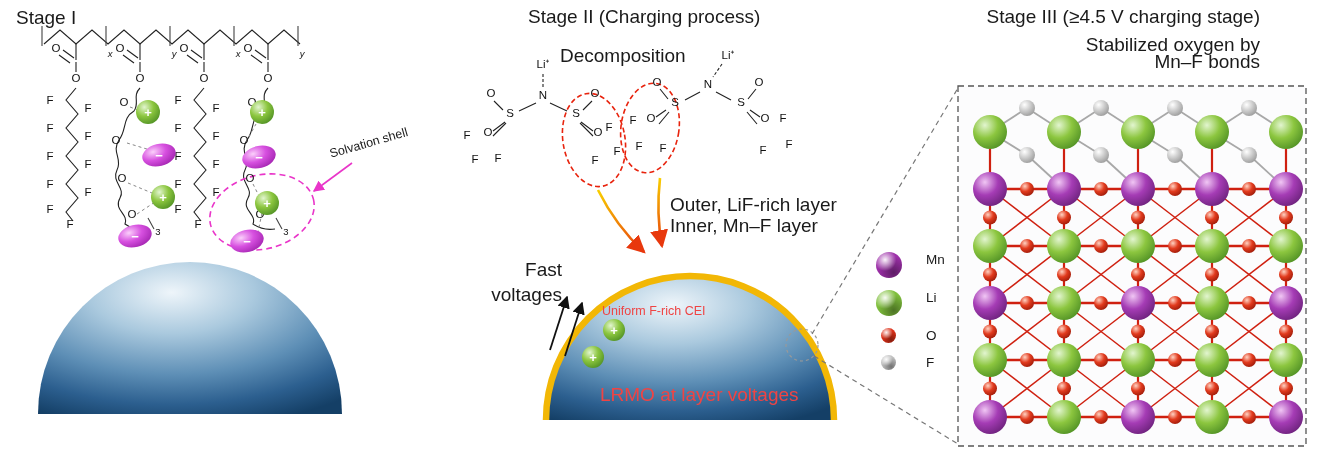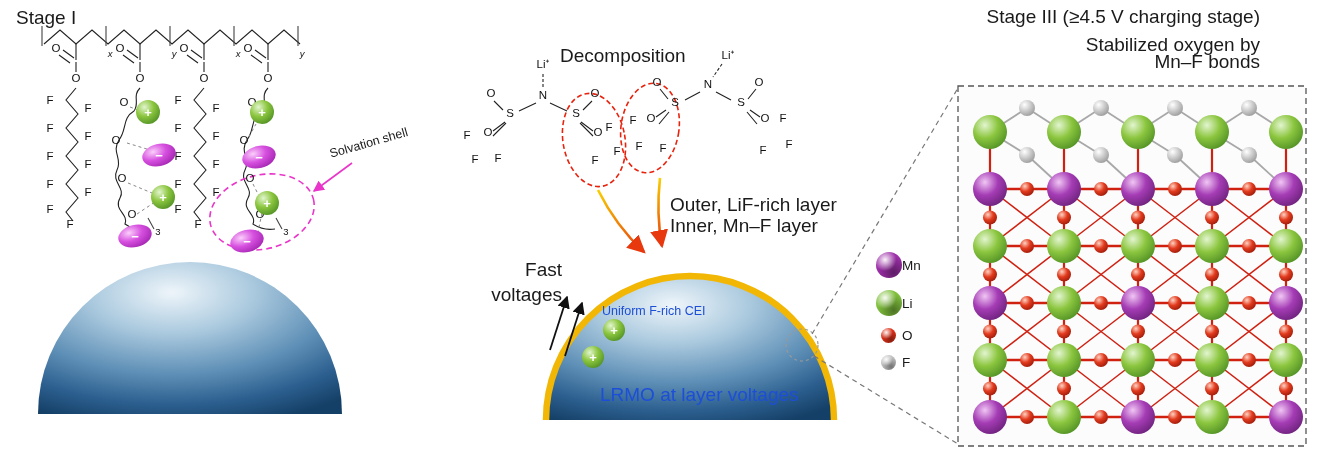--- a/index.html
+++ b/index.html
@@ -2,30 +2,30 @@
 <html><head>
 <meta charset="utf-8">
 <style>
   *{margin:0;padding:0;box-sizing:border-box}
   html,body{background:#fff}
   body{width:1321px;height:464px;font-family:"Liberation Sans",sans-serif;color:#1a1a1a;position:relative;overflow:hidden}
   #canvas{position:absolute;left:0;top:0;width:1321px;height:464px}
   #art{position:absolute;left:0;top:0}
   .lbl{position:absolute;font-size:19px;line-height:1.3;white-space:nowrap}
   .lbl.small{font-size:12.5px}
-  .white{color:#1d4ed8}
+  .white{color:#ef4444}
   .center{text-align:right}
   .wrap{white-space:normal}
   svg text{font-family:"Liberation Sans",sans-serif;fill:#111}
   text.atom{font-size:11.5px;text-anchor:middle}
   text.subscript{font-size:9.5px;font-style:italic;text-anchor:middle}
   text.sub3{font-size:9.5px;text-anchor:middle}
   text.ion{font-size:13px;font-weight:700;fill:#fff;text-anchor:middle}
   #legend{position:absolute;left:876px;top:252px;display:flex;flex-direction:column;gap:12px}
-  .legend-row{display:flex;align-items:center;gap:0}
+  .legend-row{display:flex;gap:24px}
   .legend-sphere{border-radius:50%;flex:0 0 auto}
   .legend-sphere.large{width:26px;height:26px}
   .legend-sphere.small{width:15px;height:15px;margin-left:5px;margin-right:6px}
   .legend-label{font-size:13.5px}
 </style>
 </head>
 <body>
 
 <div id="canvas">
 
@@ -360,20 +360,21 @@
           <circle cx="1175" cy="155" r="8" fill="url(#gradGray)"></circle>
           <circle cx="1249" cy="108" r="8" fill="url(#gradGray)"></circle>
           <circle cx="1249" cy="155" r="8" fill="url(#gradGray)"></circle>
         </g>
   </g>
 </svg>
 
 <div class="lbl" style="left:16px;top:6px">Stage I</div>
 <div class="lbl small" style="left:330px;top:146px;transform:rotate(-16deg);transform-origin:left center">Solvation shell</div>
 
+<div class="lbl" style="left:528px;top:5px">Stage II (Charging process)</div>
 <div class="lbl" style="left:560px;top:44px">Decomposition</div>
 <div class="lbl" style="left:670px;top:193px">Outer, LiF-rich layer</div>
 <div class="lbl" style="left:670px;top:214px">Inner, Mn–F layer</div>
 <div class="lbl wrap center" style="left:474px;top:258px;width:88px">Fast voltages</div>
 <div class="lbl small white" style="left:602px;top:303px">Uniform F-rich CEI</div>
 <div class="lbl white center" style="left:600px;top:383px;width:180px">LRMO at layer voltages</div>
 
 <div class="lbl center" style="left:950px;top:5px;width:310px">Stage III (≥4.5 V charging stage)</div>
 <div class="lbl center" style="left:950px;top:50px;width:310px">Mn–F bonds</div>
 <div class="lbl center" style="left:950px;top:33px;width:310px">Stabilized oxygen by</div>

